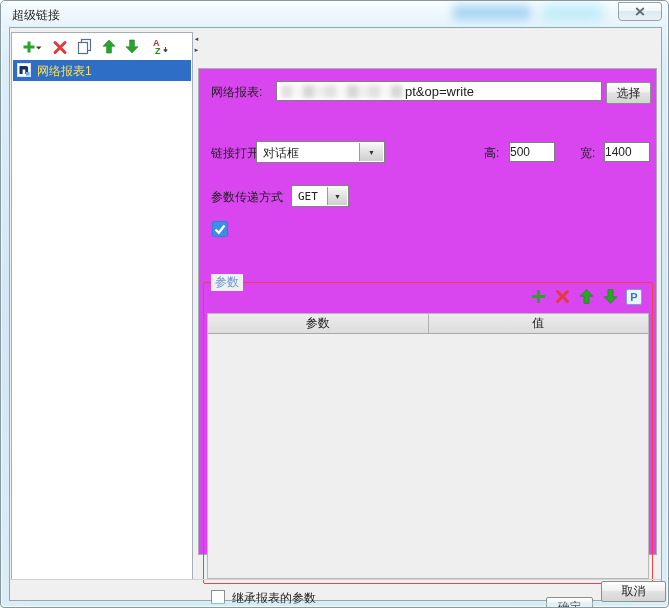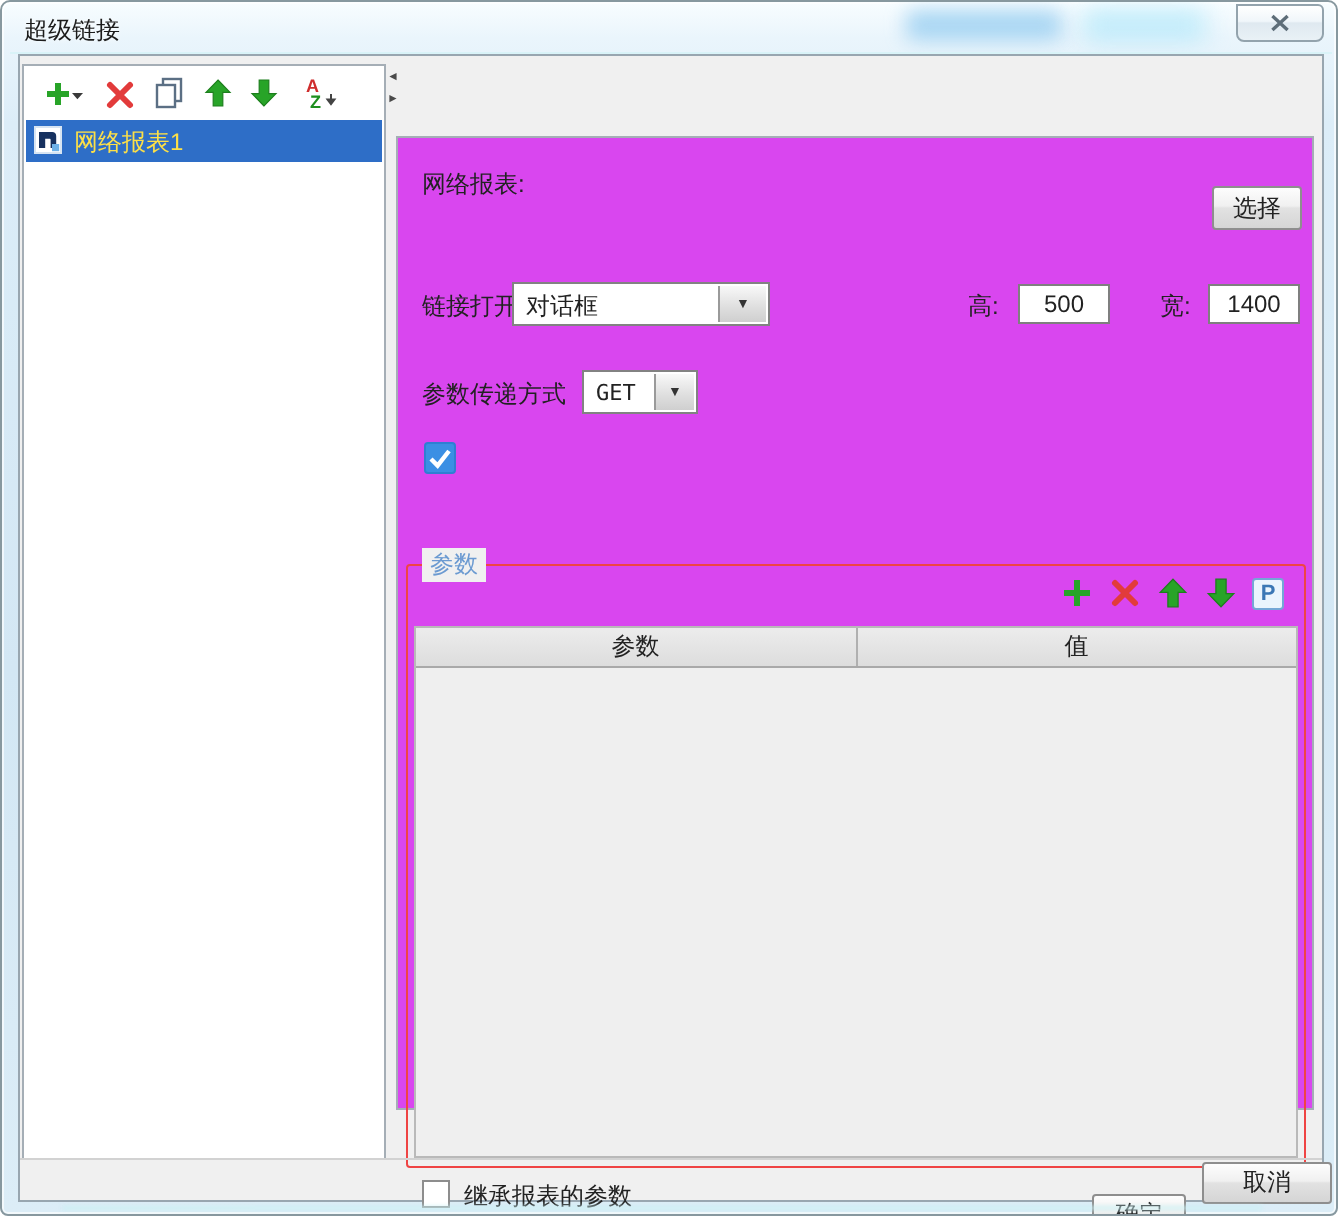--- a/index.html
+++ b/index.html
@@ -50,21 +50,21 @@
     display:flex; align-items:center; justify-content:center; cursor:pointer; color:#222; }
 
   .combo { position:absolute; height:22px; background:#fff; border:1px solid #828282; }
   .combo .val { position:absolute; left:6px; top:3px; white-space:nowrap; }
   .combo .arrow-btn { position:absolute; right:1px; top:1px; bottom:1px; width:24px;
     background:linear-gradient(180deg,#f8f8f8,#dedede 60%,#cfcfcf);
     border-left:1px solid #9a9a9a; display:flex; align-items:center; justify-content:center;
     font-size:7px; color:#333; cursor:pointer; }
   .combo-small .arrow-btn { width:20px; }
 
-  .num-input { position:absolute; width:46px; height:20px; background:#fff; border:1px solid #7f7f7f; text-align:center; line-height:18px; }
+  .num-input { position:absolute; width:46px; height:20px; background:#fff; border:1px solid #7f7f7f; text-align:left; line-height:18px; }
 
   .checkbox { position:absolute; cursor:pointer; }
   .cb-checked { width:16px; height:16px; background:#3b8fe4; border:1px solid #2f7fd2; border-radius:2px; }
   .cb-unchecked { width:14px; height:14px; background:#fff; border:1px solid #8d8d8d; }
 
   .groupbox { position:absolute; left:4px; top:213px; width:450px; height:302px; border:1px solid #ef4444; border-radius:2px; }
   .group-legend { position:absolute; left:7px; top:-9px; background:#f0f0f0; padding:0 4px; color:#6b9ad1; }
   .g-toolbar { position:absolute; right:10px; top:5px; display:flex; gap:7px; align-items:center; }
   .g-icon { width:17px; height:17px; cursor:pointer; }
   .p-btn { width:16px; height:16px; border:1px solid #74a7d6; background:#eaf4fd; border-radius:2px;
@@ -151,21 +151,25 @@
         <span class="lbl">网络报表1</span>
       </div>
     </div>
 
     <span class="splitter" style="top:8px">◄</span>
     <span class="splitter" style="top:19px">►</span>
 
     <div class="panel right-panel">
 
       <span class="form-label" style="left:12px;top:15px">网络报表:</span>
-      <div class="btn" style="left:407px;top:24px;width:45px;height:22px">
+      <div class="text-input" style="left:77px;top:12px;width:326px">
+        <span class="redacted"></span>
+        <span class="url-text">pt&amp;op=write</span>
+      </div>
+      <div class="btn" style="left:407px;top:13px;width:45px;height:22px">
         <span>选择</span>
       </div>
 
       <span class="form-label" style="left:12px;top:76px">链接打开于</span>
       <div class="combo" style="left:57px;top:72px;width:129px">
         <span class="val">对话框</span>
         <span class="arrow-btn">▼</span>
       </div>
       <span class="form-label" style="left:285px;top:76px">高:</span>
       <div class="num-input" style="left:310px;top:73px">500</div>

